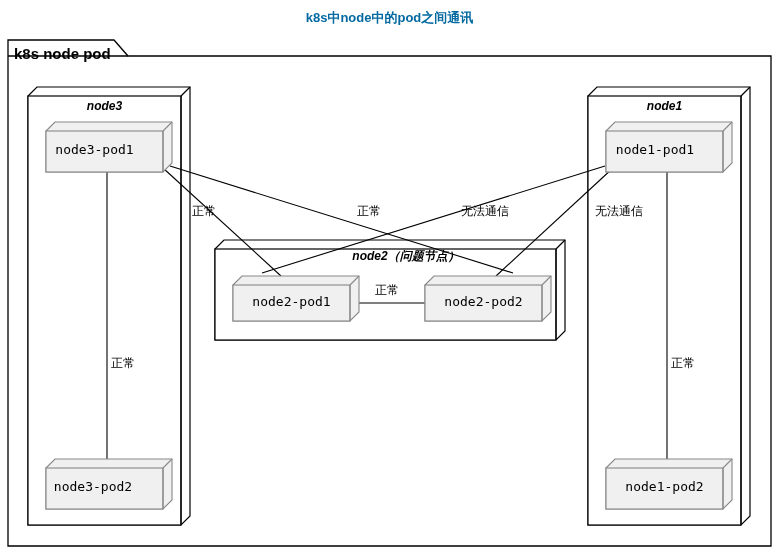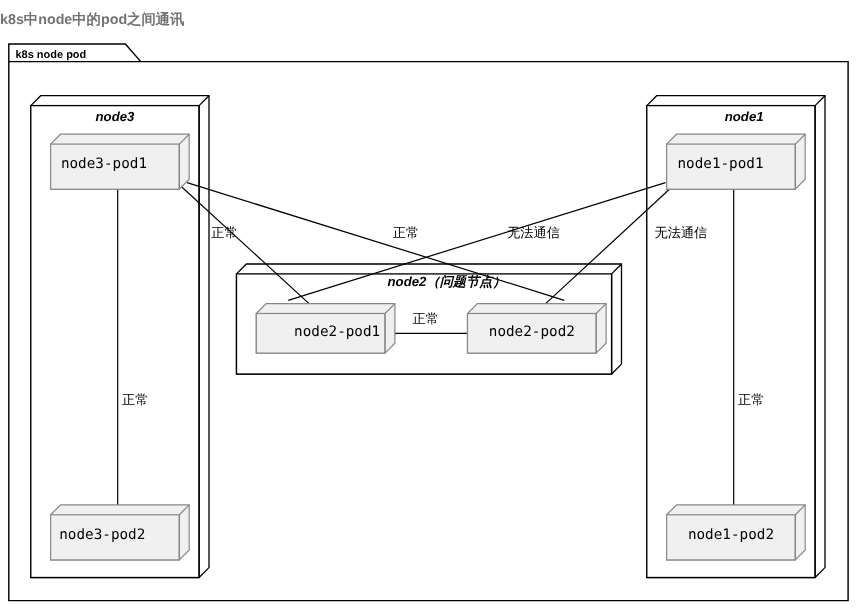--- a/index.html
+++ b/index.html
@@ -19,30 +19,31 @@
     left: 0;
     top: 0;
     width: 779px;
     height: 555px;
   }
   .diagram-title {
     position: absolute;
     left: 0;
     top: 9px;
     width: 779px;
+    text-align: center;
     font-size: 13px;
     font-weight: bold;
-    color: #737373;
+    color: #0369a1;
     letter-spacing: 0px;
   }
   .package-label {
     position: absolute;
     left: 14px;
     top: 45px;
-    font-size: 10px;
+    font-size: 15px;
     font-weight: bold;
     color: #000000;
     white-space: nowrap;
   }
   .node-title {
     position: absolute;
     font-size: 12px;
     font-weight: bold;
     color: #000000;
     text-align: center;
@@ -154,25 +155,25 @@
     <path d="M 542 285 L 542 321" fill="none" stroke="#888888" stroke-width="1.1"></path>
   </g>
 </svg>
 
 <div class="diagram-title">k8s中node中的pod之间通讯</div>
 
 <div class="package-label">k8s node pod</div>
 
 <div class="node-title" style="left:28px; top:99px; width:153px;">node3</div>
 <div class="node-title" style="left:215px; top:248px; width:382px;">node2（问题节点）</div>
-<div class="node-title" style="left:588px; top:99px; width:153px;margin-left:12px;">node1</div>
+<div class="node-title" style="left:588px; top:99px; width:153px;">node1</div>
 
 <div class="pod-label" style="left:46px; top:142px; width:97px;">node3-pod1</div>
 <div class="pod-label" style="left:46px; top:479px; width:94px;">node3-pod2</div>
-<div class="pod-label" style="left:233px; top:294px; width:117px;margin-left:15px;">node2-pod1</div>
+<div class="pod-label" style="left:233px; top:294px; width:117px;">node2-pod1</div>
 <div class="pod-label" style="left:425px; top:294px; width:117px;">node2-pod2</div>
 <div class="pod-label" style="left:606px; top:142px; width:98px;">node1-pod1</div>
 <div class="pod-label" style="left:606px; top:479px; width:117px;text-align:center;">node1-pod2</div>
 
 <div class="edge-label" style="left:192px; top:203px;">正常</div>
 <div class="edge-label" style="left:357px; top:203px;">正常</div>
 <div class="edge-label" style="left:461px; top:203px;">无法通信</div>
 <div class="edge-label" style="left:595px; top:203px;">无法通信</div>
 <div class="edge-label" style="left:111px; top:355px;">正常</div>
 <div class="edge-label" style="left:671px; top:355px;">正常</div>

